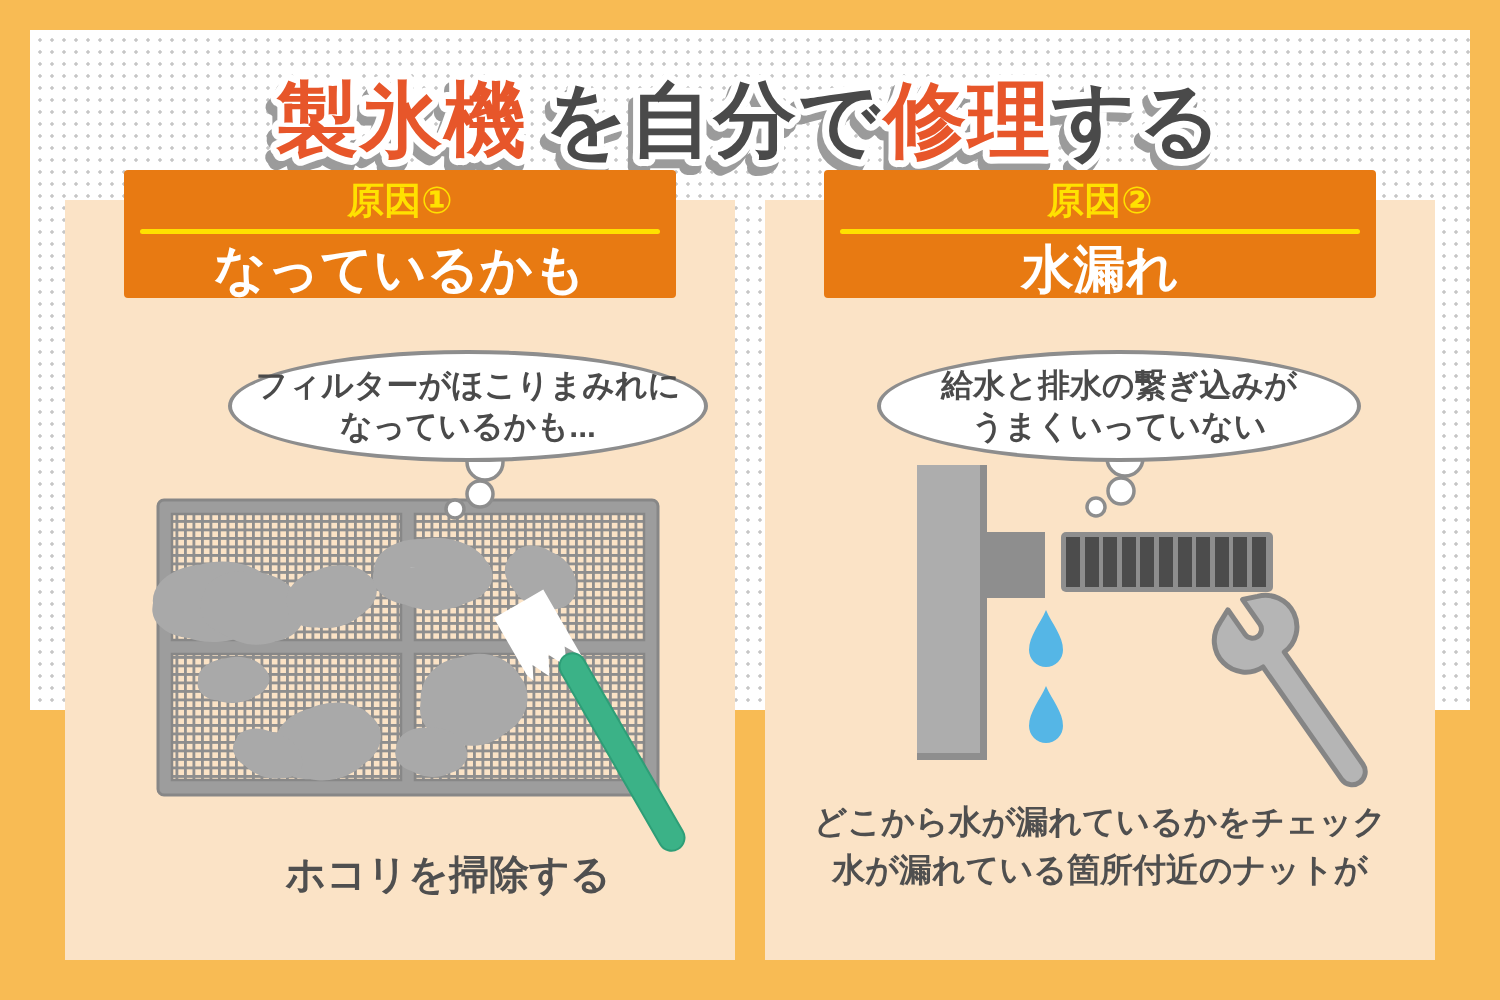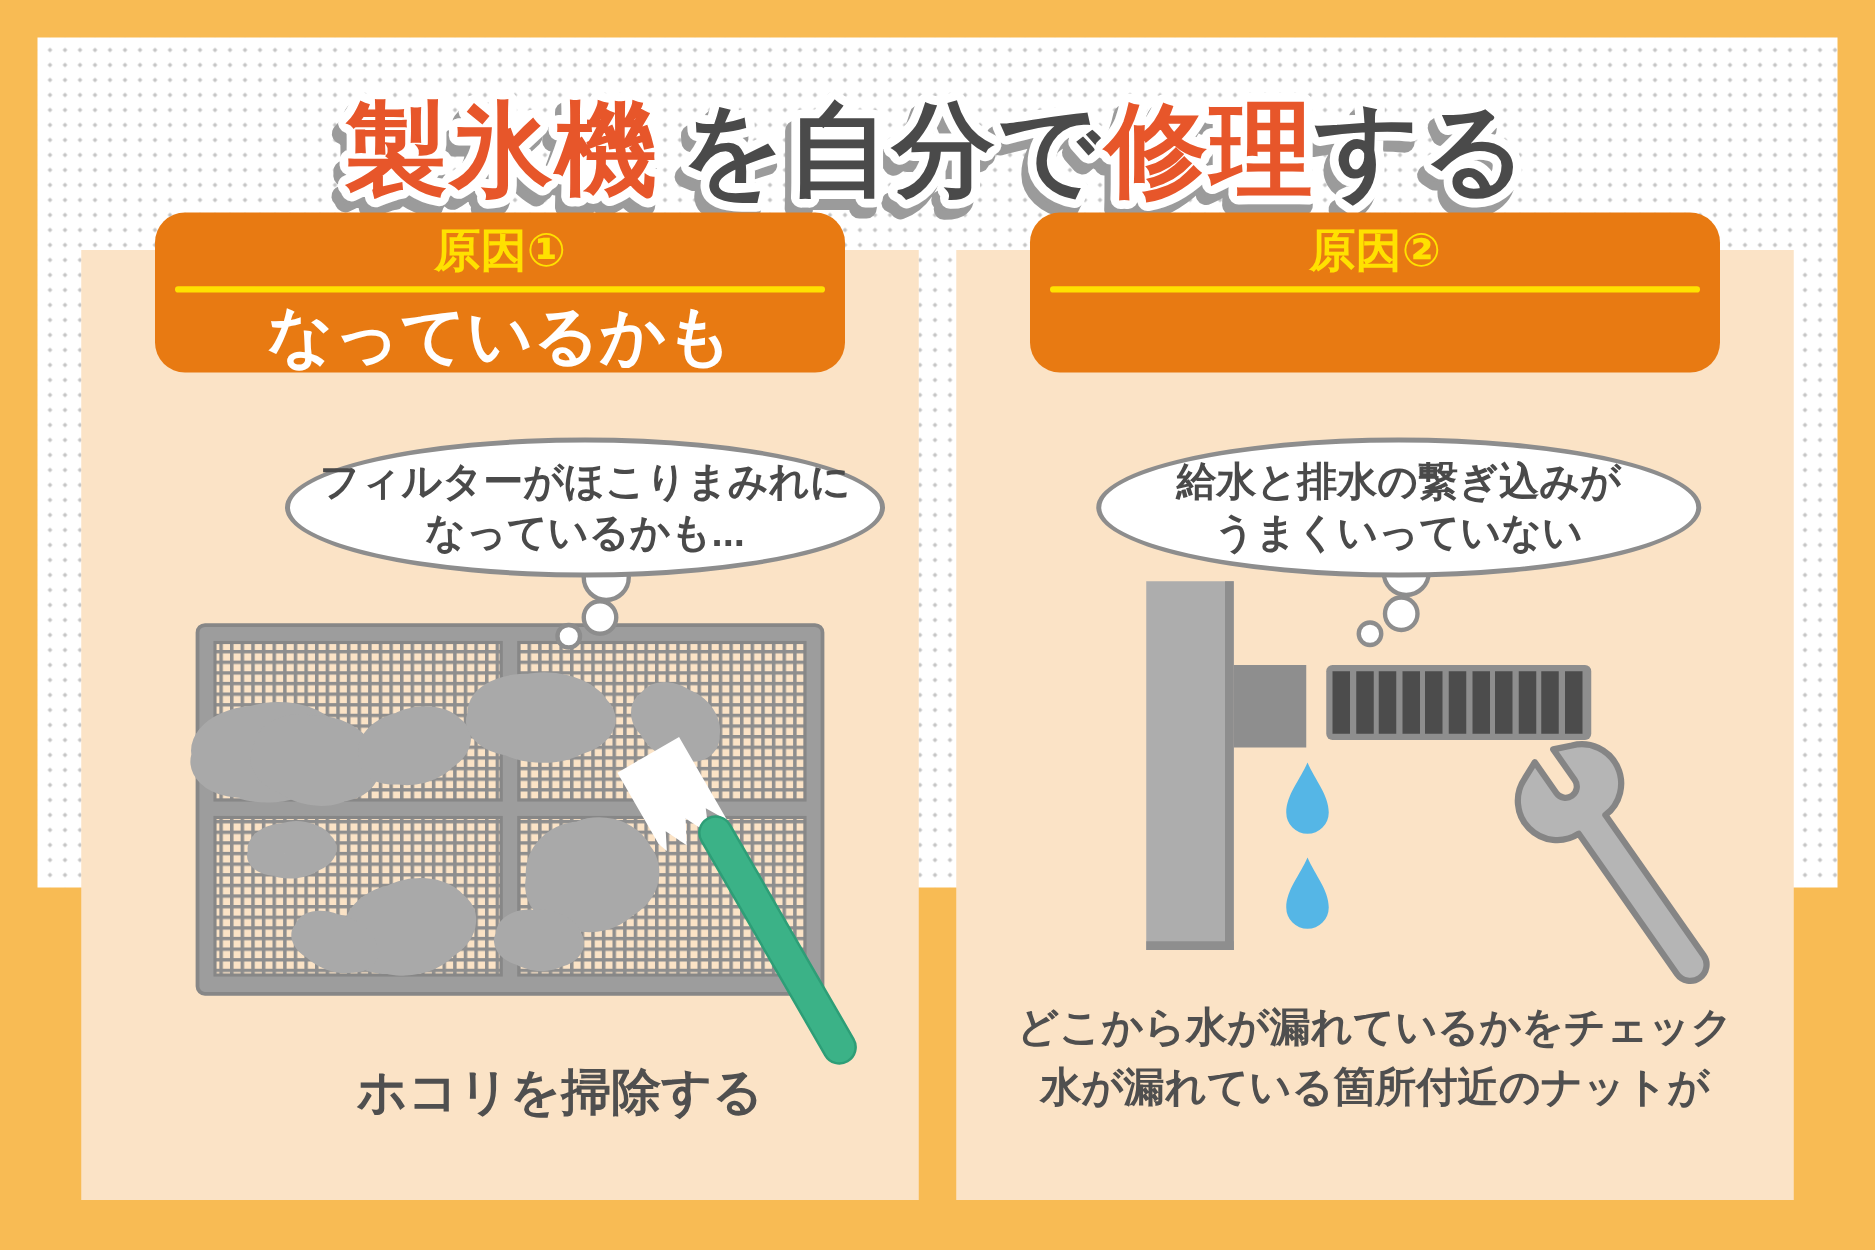--- a/index.html
+++ b/index.html
@@ -30,21 +30,21 @@
     font-size:82px;font-weight:900;letter-spacing:2px;
   }
   .panel{
     position:absolute;top:170px;width:670px;height:760px;
     background:var(--panel_peach);
   }
   .panel--left{left:35px;}
   .panel--right{left:735px;padding-left:24px;}
   .cause-header{
     position:absolute;top:-30px;left:59px;width:552px;height:128px;
-    background:var(--accent_orange);border-radius:24px;
+    background:var(--accent_orange);border-radius:4px;
     text-align:center;padding-top:8px;z-index:2;
   }
   .cause-badge{
     color:var(--accent_yellow);font-size:37px;font-weight:800;line-height:46px;
   }
   .cause-divider{
     height:5px;background:var(--accent_yellow);border:none;
     margin:5px 16px 6px 16px;border-radius:3px;
   }
   .cause-heading{
@@ -152,20 +152,21 @@
       <div>ホコリを掃除する</div>
       <div></div>
       <div></div>
     </div>
   </section>
 
   <section class="panel panel--right">
     <div class="cause-header">
       <div class="cause-badge">原因②</div>
       <div class="cause-divider"></div>
+      <div class="cause-heading">水漏れ</div>
     </div>
 
     <div class="thought-bubble">
       <div class="bubble-line">給水と排水の繋ぎ込みが</div>
       <div class="bubble-line">うまくいっていない</div>
     </div>
 
     <svg class="illus" viewBox="0 0 670 560" aria-hidden="true">
       <defs>
         <path id="teardrop" d="M0,-32 C6,-18 17,-6 17,8 A17,17 0 1,1 -17,8 C-17,-6 -6,-18 0,-32 Z"></path>

